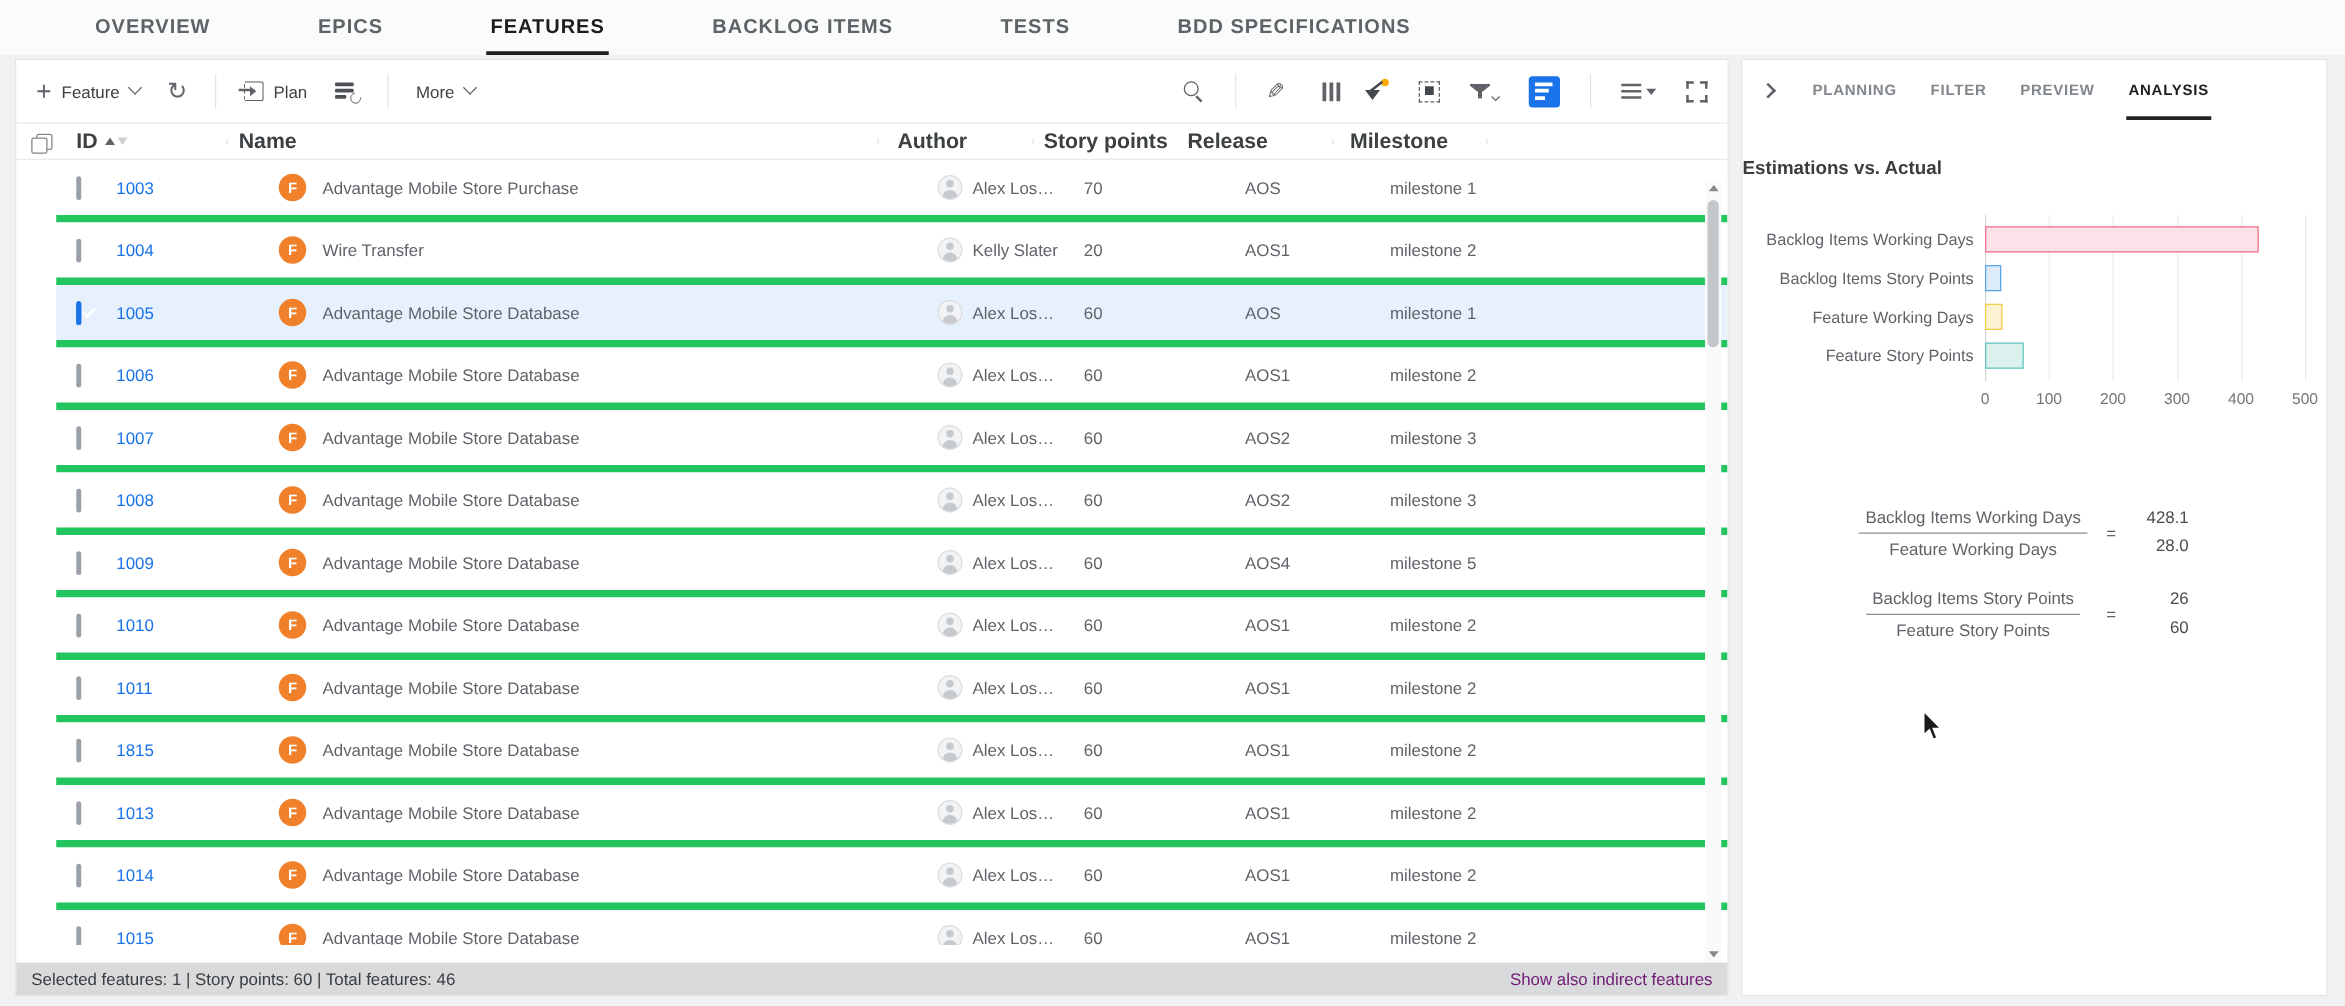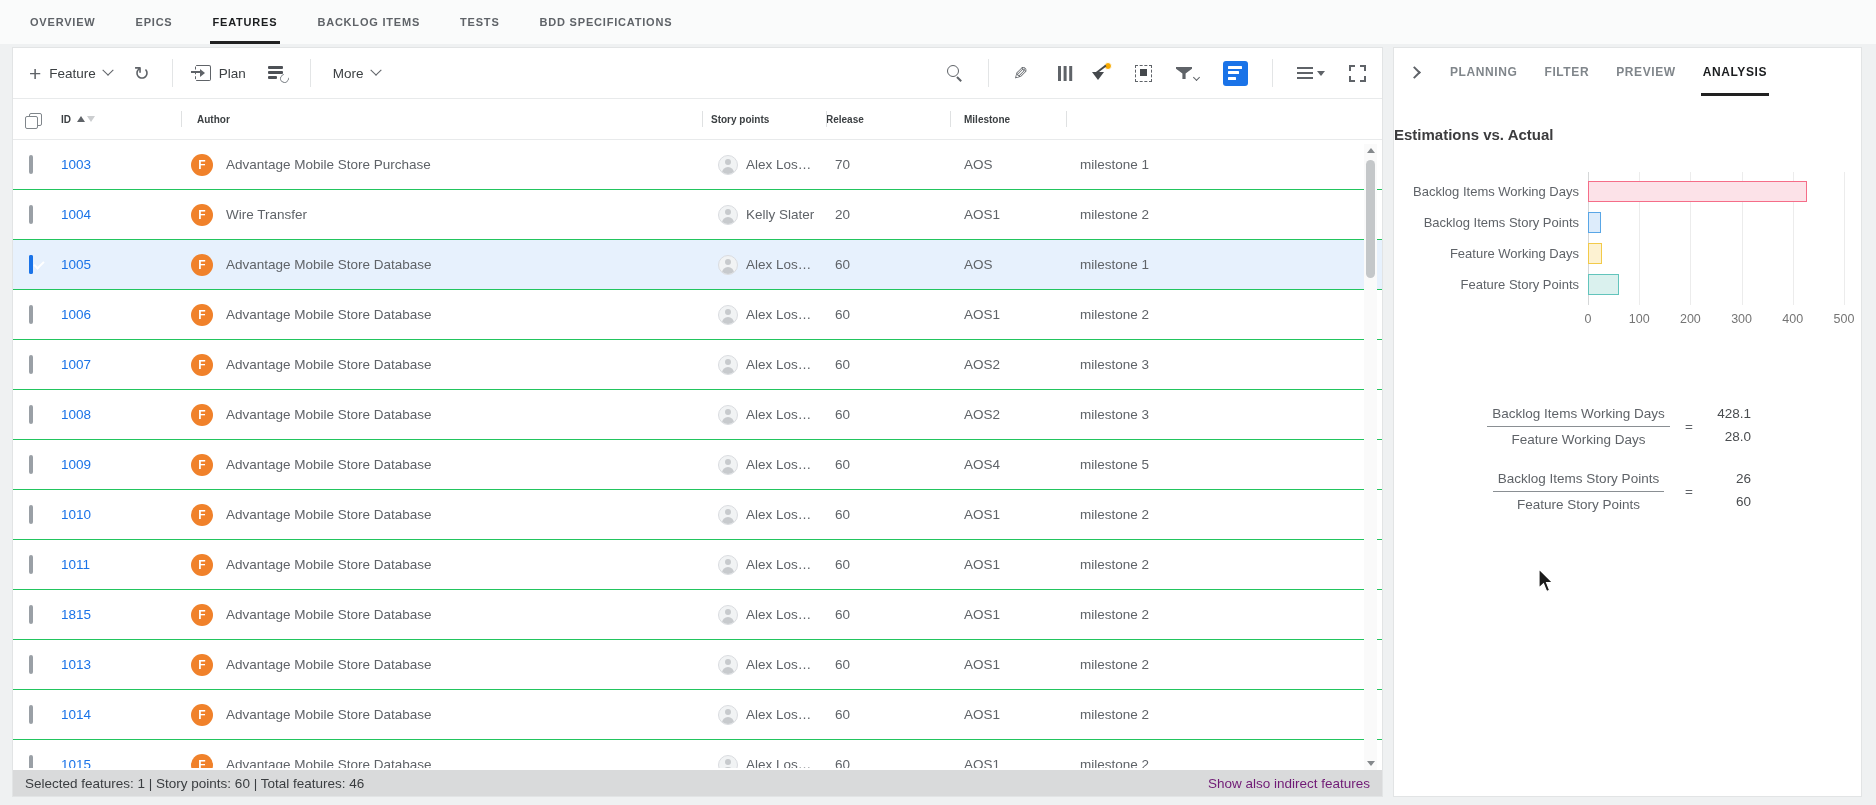--- a/index.html
+++ b/index.html
@@ -2,22 +2,22 @@
 <html><head>
 <meta charset="utf-8">
 <style>
   * { margin:0; padding:0; box-sizing:border-box; }
   html,body { width:1876px; height:805px; overflow:hidden;
     font-family:"Liberation Sans", sans-serif; background:#eff1f2; color:#3c4043; }
 
   
   .page-tabs { position:absolute; top:0; left:0; right:0; height:44px; background:#fafbfb;
     display:flex; align-items:stretch; gap:40px; padding-left:30px; }
-  .page-tab { display:flex; align-items:center; font-size:11px; letter-spacing:.8px;
-    color:#5f6368; font-weight:700; position:relative; cursor:pointer; }
+  .page-tab { display:flex; align-items:center; font-size:16px; letter-spacing:.8px;
+    color:#5f6368; font-weight:700; position:relative; cursor:pointer;margin-left:46px; }
   .page-tab.active { color:#1b1d1f; }
   .page-tab.active::after { content:""; position:absolute; left:-3px; right:-3px; bottom:0;
     height:3px; background:#212121; }
 
   
   .left-panel { position:absolute; left:12px; top:47px; width:1371px; height:750px;
     background:#fff; border:1px solid #e2e4e5; }
   .right-panel { position:absolute; left:1393px; top:47px; width:469px; height:750px;
     background:#fff; border:1px solid #e2e4e5; }
 
@@ -89,35 +89,35 @@
 
   .fullscreen { width:17px; height:17px; position:relative; }
   .fullscreen i { position:absolute; width:6px; height:6px; border:0 solid #5f6368; }
   .fullscreen i:nth-child(1){ left:0; top:0; border-left-width:2px; border-top-width:2px; }
   .fullscreen i:nth-child(2){ right:0; top:0; border-right-width:2px; border-top-width:2px; }
   .fullscreen i:nth-child(3){ left:0; bottom:0; border-left-width:2px; border-bottom-width:2px; }
   .fullscreen i:nth-child(4){ right:0; bottom:0; border-right-width:2px; border-bottom-width:2px; }
 
   
   .grid-cols { display:grid; grid-template-columns:44px 124px 521px 124px 124px 116px 123px 1fr; align-items:center; }
-  .header-row { height:42px; border-top:1px solid #e8eaeb; border-bottom:1px solid #e8eaeb;
-    font-size:10px; font-weight:700; color:#3c4043; }
+  .header-row { height:30px; border-top:1px solid #e8eaeb; border-bottom:1px solid #e8eaeb;
+    font-size:17px; font-weight:700; color:#3c4043; }
   .hcell { position:relative; height:100%; display:flex; align-items:center; }
   .hcell.sep::before { content:""; position:absolute; left:0; top:12px; bottom:12px; width:1px; background:#dfe1e2; }
   .stacked-squares { width:13px; height:13px; border:1.7px solid #80868b; border-radius:2px; position:relative; margin-left:16px; }
   .stacked-squares::before { content:""; position:absolute; left:-5px; top:2px; width:11px; height:11px;
     border:1.7px solid #80868b; border-radius:2px; background:#fff; }
   .sort-pair { display:inline-flex; align-items:center; gap:2px; margin-left:6px; }
   .tri-up { width:0; height:0; border-left:4.5px solid transparent; border-right:4.5px solid transparent;
     border-bottom:6px solid #5f6368; }
   .tri-down { width:0; height:0; border-left:4.5px solid transparent; border-right:4.5px solid transparent;
     border-top:6px solid #ccced0; }
 
   .table-body { height:628px; overflow:hidden; }
-  .trow { height:50px; border-bottom:1px solid #22c55e; background:#fff; font-size:13.5px; color:#5f6368; }
+  .trow { height:50px; border-bottom:6px solid #22c55e; background:#fff; font-size:13.5px; color:#5f6368;margin-left:32px; }
   .trow.selected { background:#e7f1fd; }
   .checkbox { width:17px; height:17px; border:2px solid #9aa0a6; border-radius:2px; margin-left:16px;
     background:#fff; position:relative; cursor:pointer; }
   .checkbox.checked { background:#1a73e8; border-color:#1a73e8; }
   .checkbox.checked::after { content:""; position:absolute; left:2.5px; top:3.5px; width:8px; height:4px;
     border-left:2px solid #fff; border-bottom:2px solid #fff; transform:rotate(-45deg); }
   .id-link { color:#1a73e8; padding-left:4px; cursor:pointer; text-decoration:none; }
   .name-cell { display:flex; align-items:center; gap:13px; padding-left:10px; }
   .f-badge { width:22px; height:22px; border-radius:50%; background:#f0812a; color:#fff; font-size:12px;
     font-weight:700; display:flex; align-items:center; justify-content:center; flex:0 0 auto; }
@@ -262,20 +262,23 @@
     <div class="hcell">
       <span class="stacked-squares"></span>
     </div>
     <div class="hcell" style="padding-left:4px;">
       <span>ID</span>
       <span class="sort-pair">
         <span class="tri-up"></span>
         <span class="tri-down"></span>
       </span>
     </div>
+    <div class="hcell sep" style="padding-left:10px;">
+      <span>Name</span>
+    </div>
     <div class="hcell sep" style="padding-left:16px;">
       <span>Author</span>
     </div>
     <div class="hcell sep" style="padding-left:9px;">
       <span>Story points</span>
     </div>
     <div class="hcell sep" style="">
       <span>Release</span>
     </div>
     <div class="hcell sep" style="padding-left:14px;">

